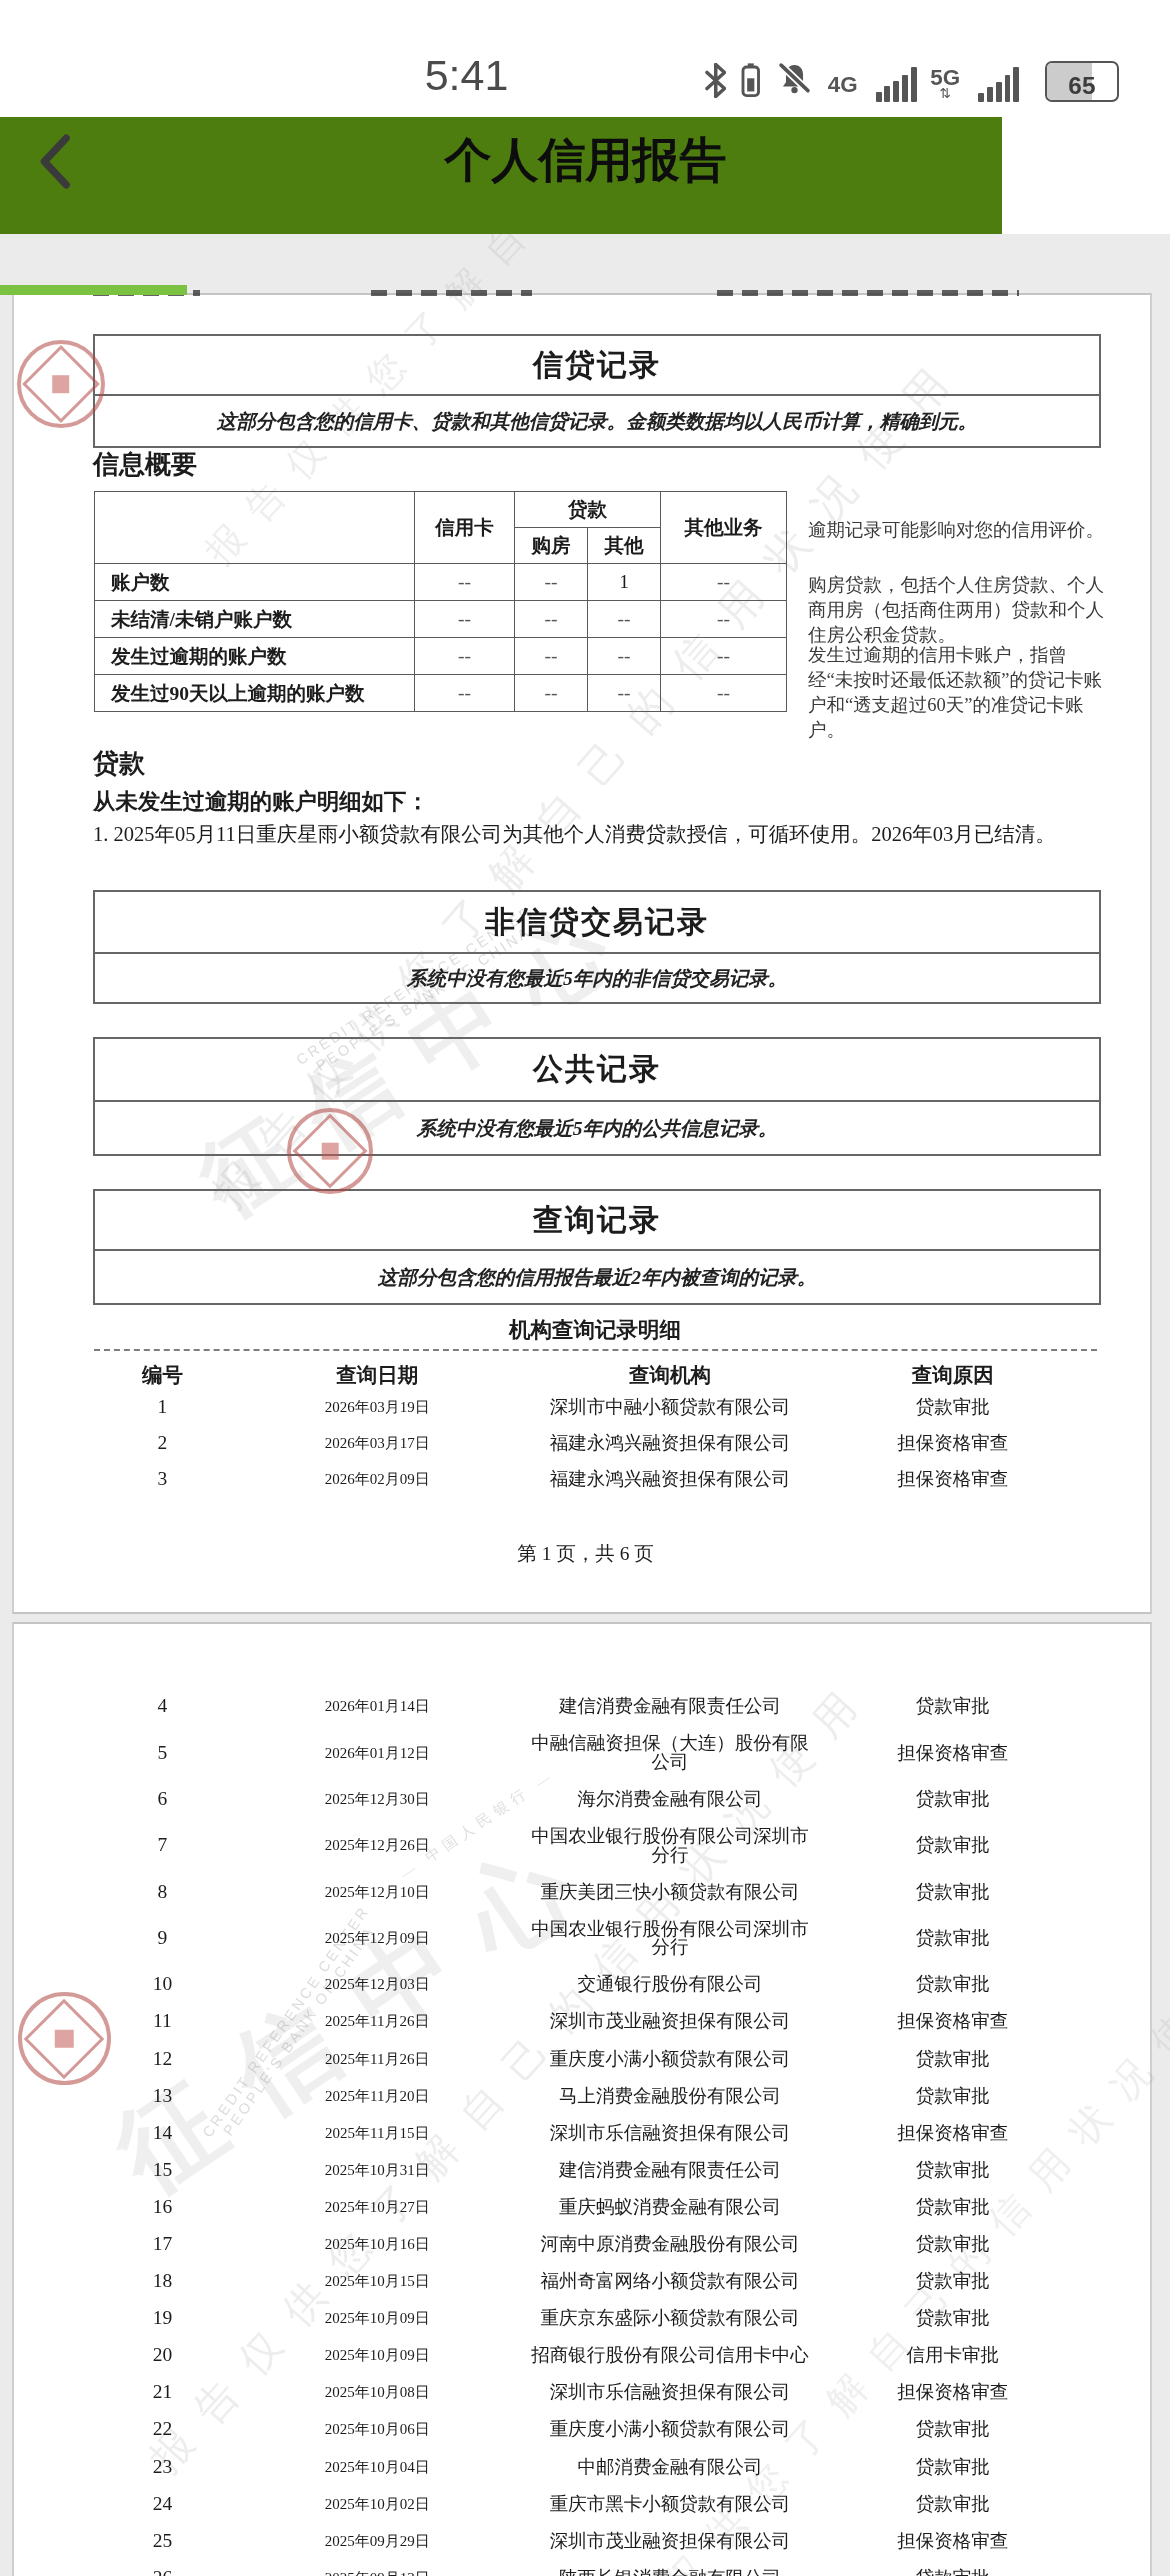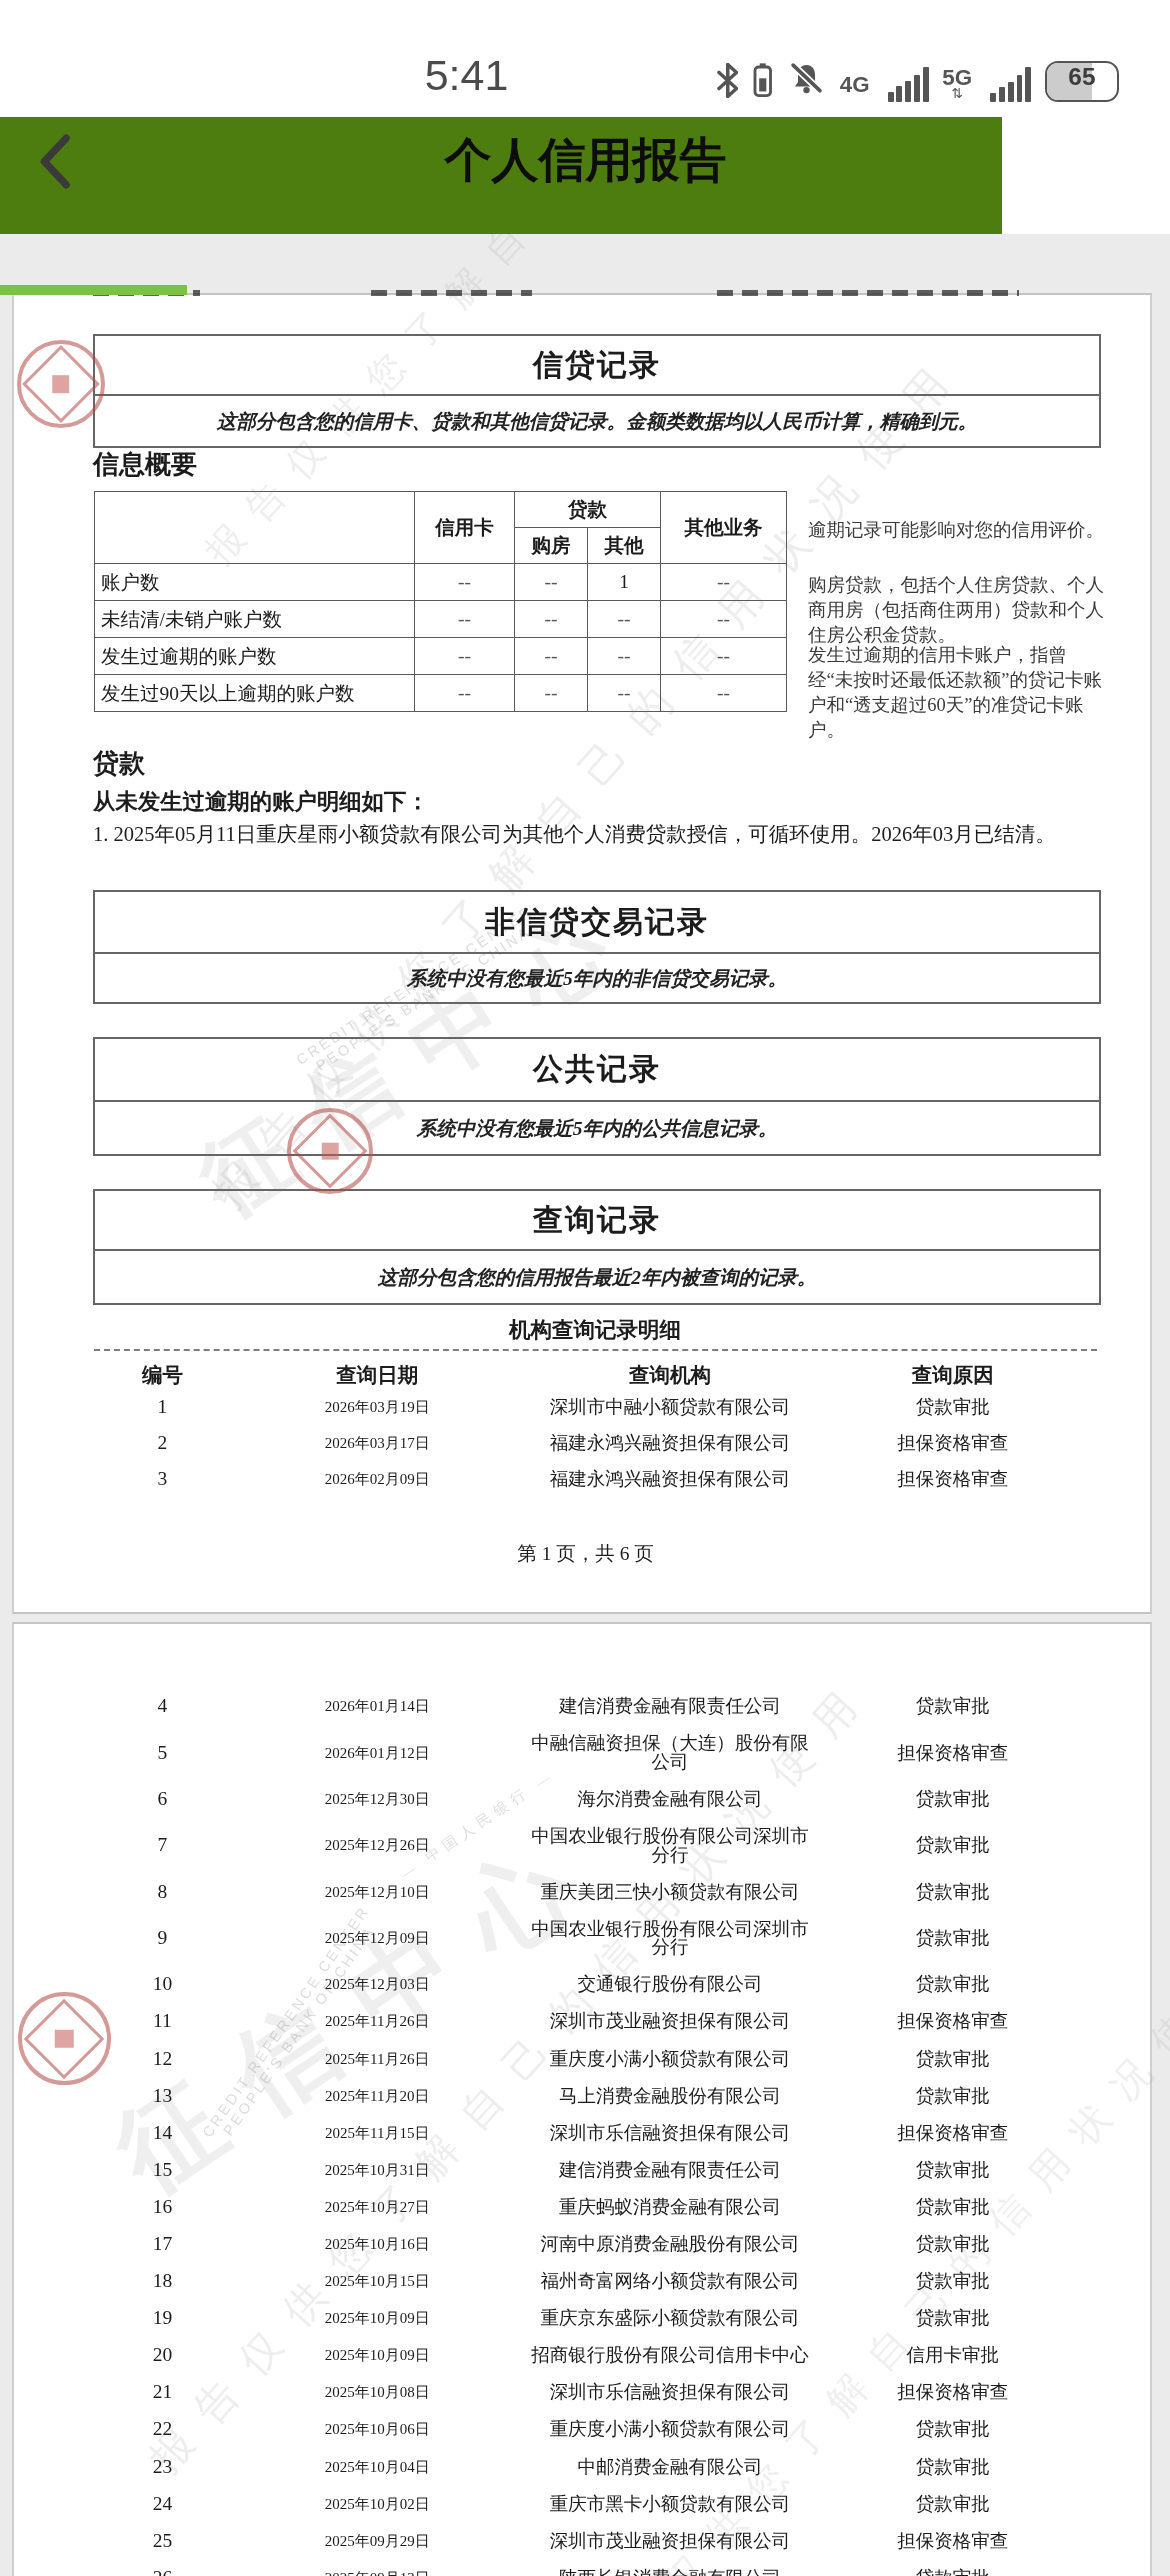--- a/index.html
+++ b/index.html
@@ -10,22 +10,22 @@
   .statusbar{position:absolute;left:0;top:0;width:1171px;height:117px;background:#fff;z-index:20;}
   .time{position:absolute;left:398px;top:51px;width:137px;text-align:center;font-family:"Liberation Sans","DejaVu Sans",sans-serif;
         font-size:43px;font-weight:500;color:#4b4b4b;}
   .sicons{position:absolute;right:57px;top:51px;height:51px;display:flex;align-items:flex-end;gap:13.7px;z-index:21;}
   .bars{display:flex;align-items:flex-end;gap:2.9px;}
   .bars i{display:block;width:5.9px;background:#555;border-radius:1px;}
   .netlbl{font-family:"Liberation Sans","DejaVu Sans",sans-serif;font-weight:700;font-size:22.4px;color:#555;line-height:19.5px;}
   .netgrp{display:flex;align-items:center;gap:18px;}
   .netcol{display:flex;flex-direction:column;align-items:center;}
   .updown{font-family:"DejaVu Sans",sans-serif;font-size:13.7px;color:#555;line-height:13.7px;}
-  .battpill{position:relative;width:70px;height:37px;border:2.9px solid #555;border-radius:13px;overflow:hidden;
-            display:flex;align-items:flex-start;justify-content:center;background:#fff;}
+  .battpill{position:relative;width:70px;height:37px;border:2.9px solid #555;border-radius:7px;overflow:hidden;
+            display:flex;align-items:flex-end;justify-content:center;background:#fff;margin-left:12px;}
   .battfill{position:absolute;left:0;top:0;bottom:0;width:64%;background:#ccc;}
   .battpct{position:relative;font-family:"Liberation Sans","DejaVu Sans",sans-serif;font-size:24.4px;font-weight:700;color:#3d3d3d;}
   .battnub{width:4.9px;height:13.7px;background:#555;border-radius:0 2.9px 2.9px 0;margin-left:-9.8px;margin-bottom:11.7px;}
   
   .appheader{position:absolute;left:0;top:117px;width:1002px;height:117px;background:#4d7c0f;z-index:20;}
   .backbtn{position:absolute;left:25px;top:7.8px;width:59px;height:78px;display:flex;align-items:center;justify-content:center;cursor:pointer;}
   .apptitle{position:absolute;left:0;top:11.7px;width:1171px;text-align:center;
             font-family:"Liberation Sans","DejaVu Sans",sans-serif;font-size:47px;font-weight:700;color:#0d0d0d;}
   
   .contentbg{position:absolute;left:0;top:234px;width:1171px;height:2342px;background:#ebebeb;z-index:0;}
@@ -38,21 +38,21 @@
   
   .secbox{position:absolute;left:93px;width:1004px;border:2px solid #666;z-index:2;background:transparent;}
   .secbox .t{display:flex;align-items:center;justify-content:center;font-size:30px;font-weight:700;
              border-bottom:2px solid #666;letter-spacing:2px;}
   .secbox .d{display:flex;align-items:center;justify-content:center;font-size:19.5px;font-weight:600;font-style:italic;color:#222;}
   .h2{position:absolute;left:93px;font-weight:700;z-index:2;}
   
   .sumtbl{position:absolute;left:94px;top:491px;border-collapse:collapse;z-index:2;font-size:19.5px;}
   .sumtbl td{border:1.5px solid #5a5a5a;text-align:center;padding:0;}
   .sumtbl .hd{font-weight:700;height:36px;}
-  .sumtbl .lblc{text-align:left;padding-left:6px;font-weight:400;}
+  .sumtbl .lblc{text-align:left;padding-left:16px;font-weight:700;}
   .sumtbl .dr{height:37px;}
   .sumtbl .dash{color:#555;}
   .notes{position:absolute;left:808px;top:491px;width:301px;z-index:2;font-size:18.5px;line-height:25px;color:#3a3a3a;}
   .notes .note{position:absolute;left:0;width:301px;}
   
   .inqwrap{position:absolute;left:94px;width:995px;z-index:2;}
   .irow{display:flex;align-items:center;padding:9.3px 0;}
   .irow1 .irow{padding:8.8px 0;}
   .c{line-height:18.5px;text-align:center;}
   .c0{width:137px;font-size:19.5px;}

